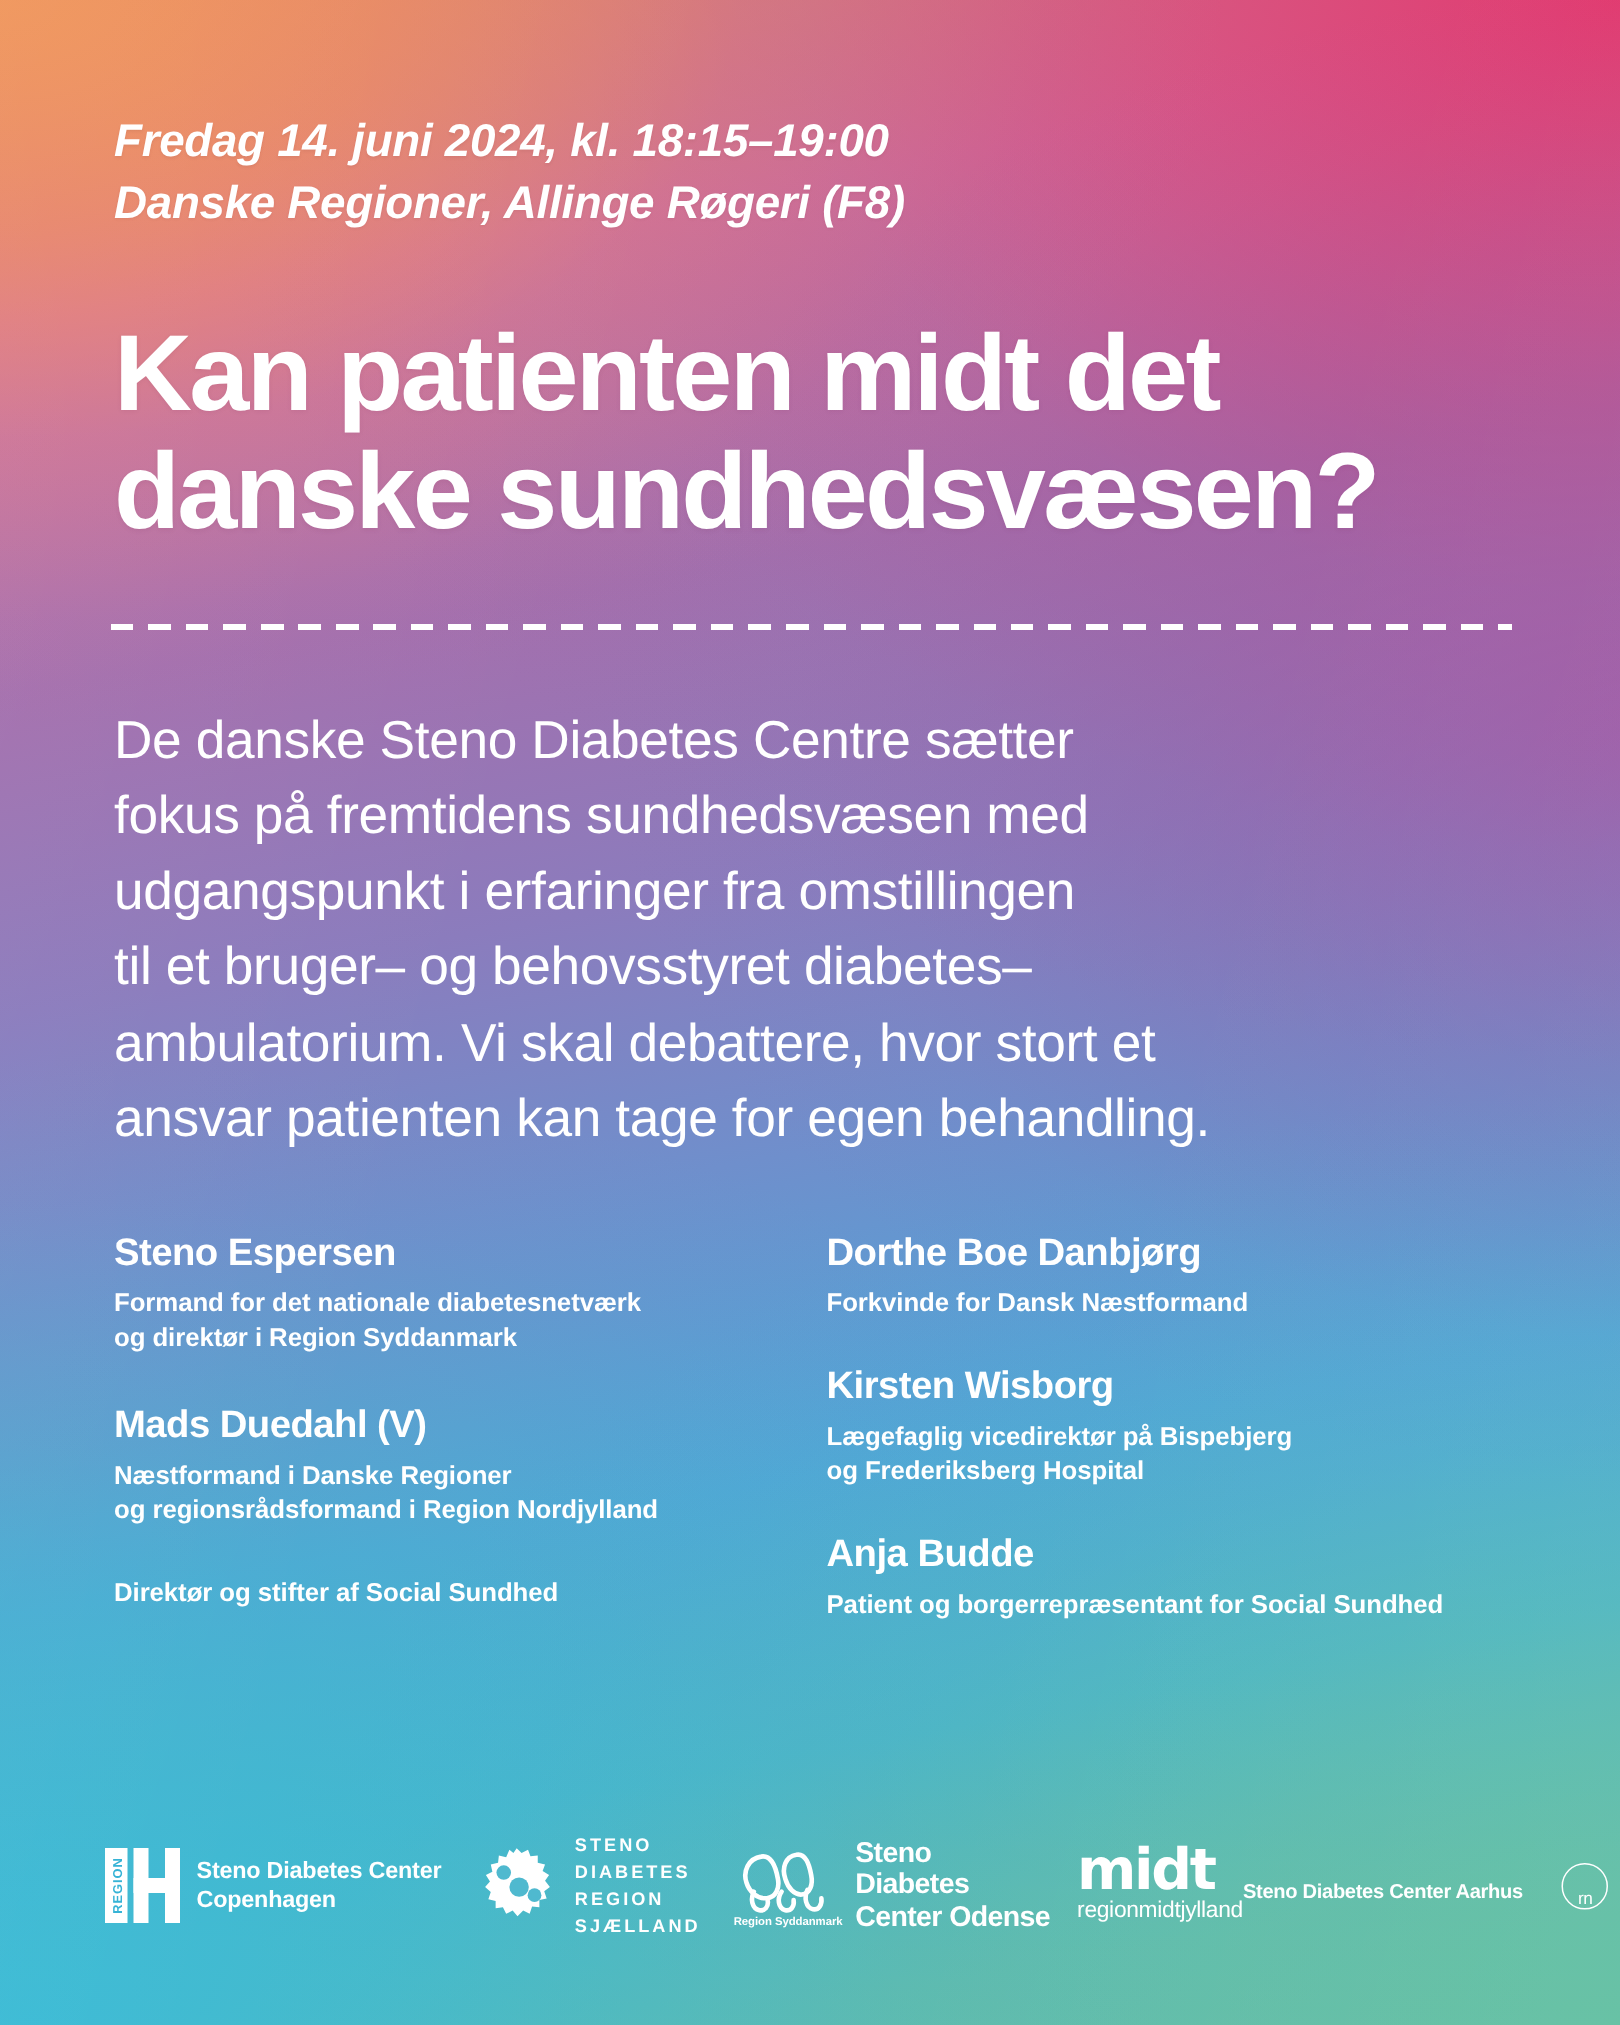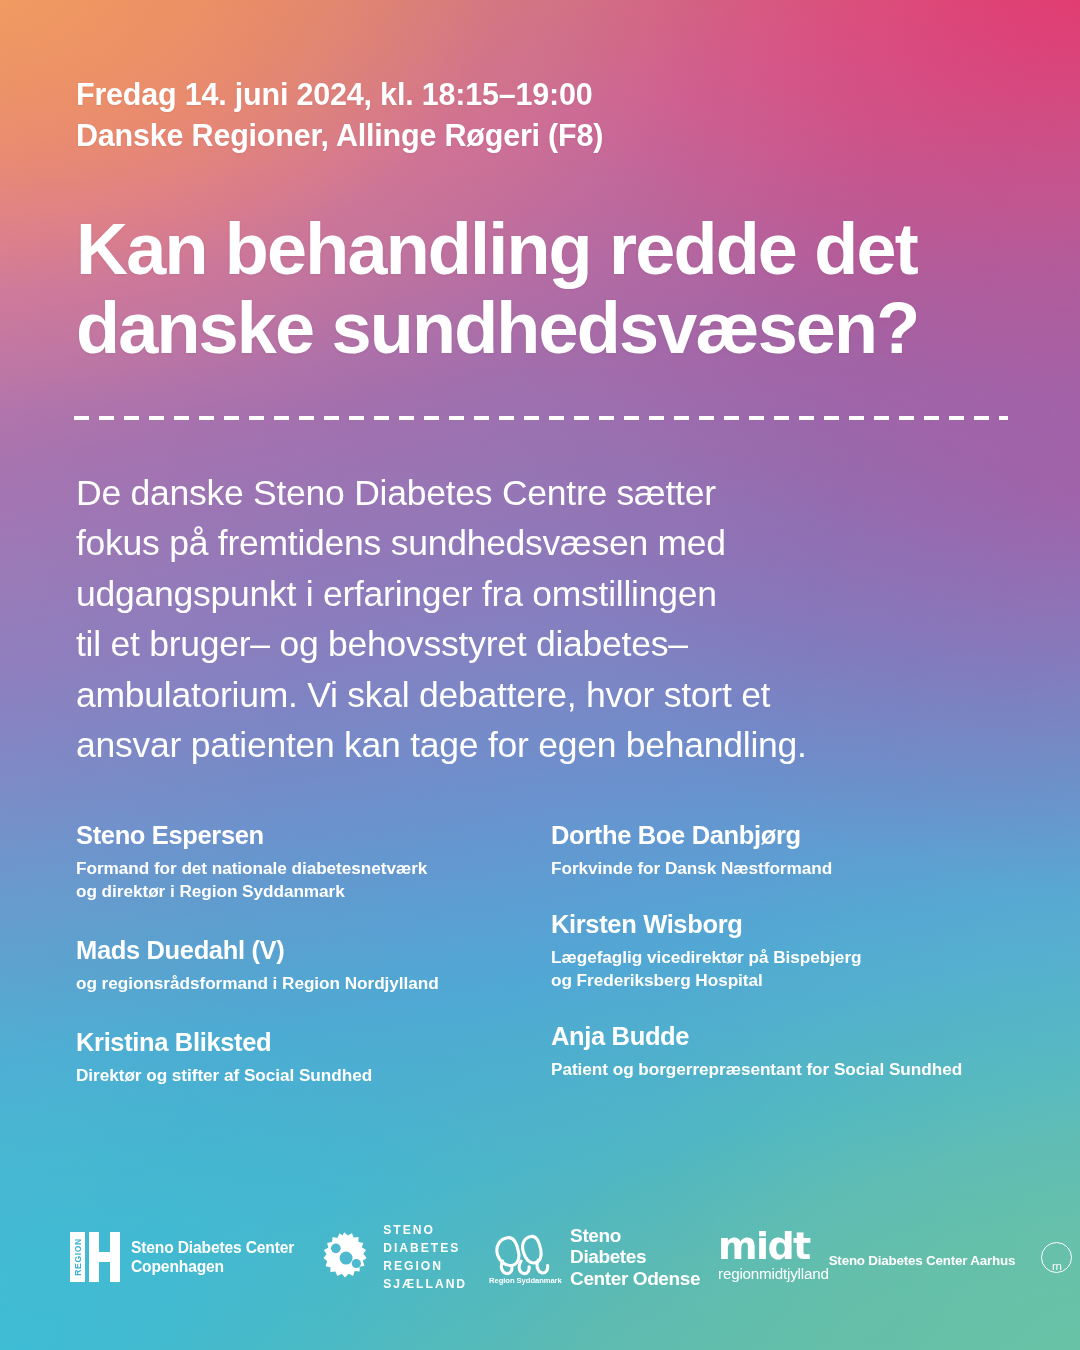--- a/index.html
+++ b/index.html
@@ -84,21 +84,21 @@
 
   .content{position:absolute;inset:0;}
 
   
   .meta{
     position:absolute;left:76px;top:74px;
     font-size:30.5px;font-weight:700;line-height:1.33;
     letter-spacing:-0.2px;
     text-shadow:0 1px 2px rgba(120,60,60,0.10);
   }
-  .meta div{white-space:nowrap;}
+  .meta div{white-space:nowrap;font-style:italic;}
 
   
   .title{
     position:absolute;left:76px;top:210px;
     font-size:72px;font-weight:800;line-height:1.10;
     letter-spacing:-1.8px;
     text-shadow:0 1px 3px rgba(120,60,100,0.12);
   }
   .title div{white-space:nowrap;}
 
@@ -228,21 +228,21 @@
   <div class="bg-soft"></div>
 
   <div class="content">
 
     <div class="meta">
       <div>Fredag 14. juni 2024, kl. 18:15–19:00</div>
       <div>Danske Regioner, Allinge Røgeri (F8)</div>
     </div>
 
     <div class="title">
-      <div>Kan behandling redde det</div>
+      <div>Kan patienten midt det</div>
       <div>danske sundhedsvæsen?</div>
     </div>
 
     <div class="rule"></div>
 
     <div class="body">
       <div>De danske Steno Diabetes Centre sætter</div>
       <div>fokus på fremtidens sundhedsvæsen med</div>
       <div>udgangspunkt i erfaringer fra omstillingen</div>
       <div>til et bruger– og behovsstyret diabetes–</div>
@@ -258,26 +258,26 @@
           <div class="spk-name">Steno Espersen</div>
           <div class="spk-role">
             <div>Formand for det nationale diabetesnetværk</div>
             <div>og direktør i Region Syddanmark</div>
           </div>
         </div>
 
         <div class="spk">
           <div class="spk-name">Mads Duedahl (V)</div>
           <div class="spk-role">
+            <div>Næstformand i Danske Regioner</div>
             <div>og regionsrådsformand i Region Nordjylland</div>
           </div>
         </div>
 
         <div class="spk">
-          <div class="spk-name">Kristina Bliksted</div>
           <div class="spk-role">
             <div>Direktør og stifter af Social Sundhed</div>
           </div>
         </div>
 
       </div>
 
       <div class="col col-right">
 
         <div class="spk">

